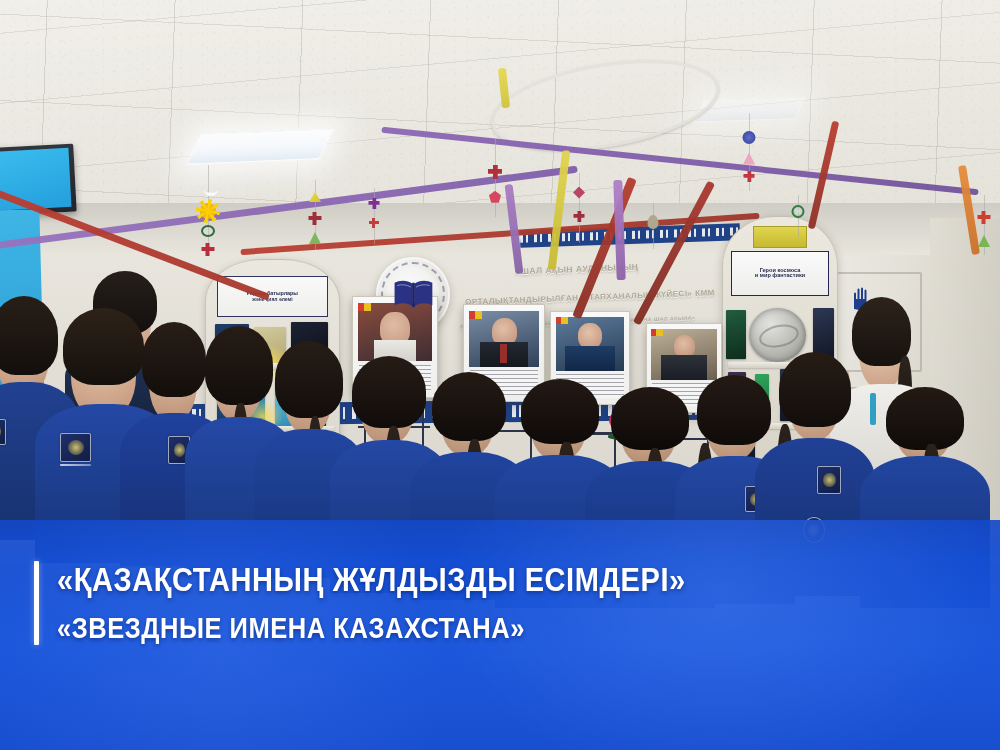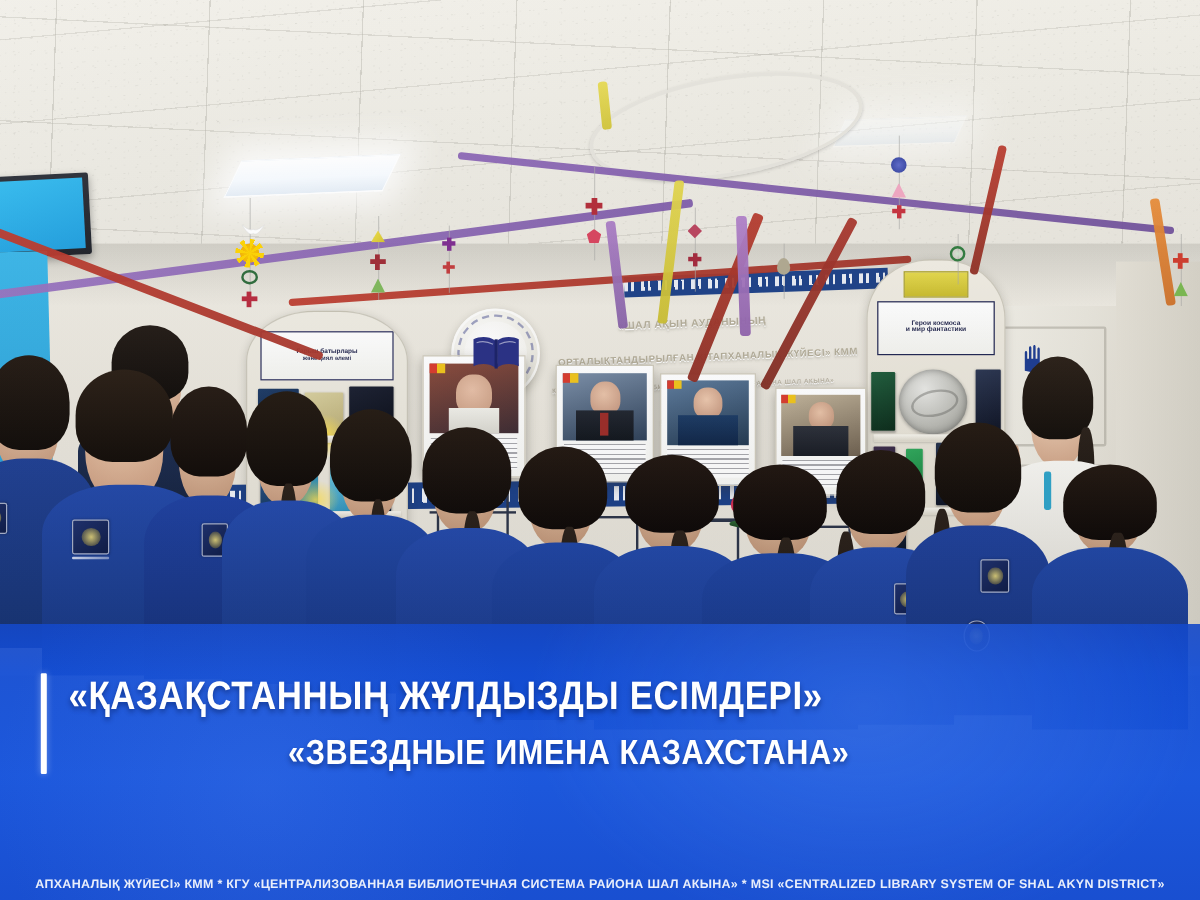--- a/index.html
+++ b/index.html
@@ -380,21 +380,21 @@
   .title-block {
     position:absolute; left:3.4%; top:18%;
     display:flex; align-items:stretch; gap:18px;
   }
   .accent-bar {
     width:5px;
     background:#ffffff;
     border-radius:1px;
     box-shadow:0 0 6px rgba(255,255,255,.35);
   }
-  .titles { display:flex; flex-direction:column; justify-content:center; gap:13px;align-items:flex-end; }
+  .titles { display:flex; flex-direction:column; justify-content:center; gap:13px; }
   .title-kz, .title-ru {
     color:#ffffff;
     font-weight:700;
     letter-spacing:.6px;
     white-space:nowrap;
     text-shadow:0 2px 5px rgba(0,20,70,.45);
     transform:scaleX(.88);
     transform-origin:left center;
   }
   .title-kz { font-size:33px; }
@@ -740,16 +740,15 @@
 
 
     <div class="title-block">
       <div class="accent-bar"></div>
       <div class="titles">
         <div class="title-kz">«ҚАЗАҚСТАННЫҢ ЖҰЛДЫЗДЫ ЕСІМДЕРІ»</div>
         <div class="title-ru">«ЗВЕЗДНЫЕ ИМЕНА КАЗАХСТАНА»</div>
       </div>
     </div>
 
-    <div class="marquee marquee-bottom">АПХАНАЛЫҚ ЖҮЙЕСІ» КММ  *  КГУ «ЦЕНТРАЛИЗОВАННАЯ БИБЛИОТЕЧНАЯ СИСТЕМА РАЙОНА ШАЛ АКЫНА» * MSI «CENTRALIZED LIBRARY SYSTEM OF SHAL AKYN DISTRICT»</div>
   </div>
 
 </div>
 
 </body></html>

